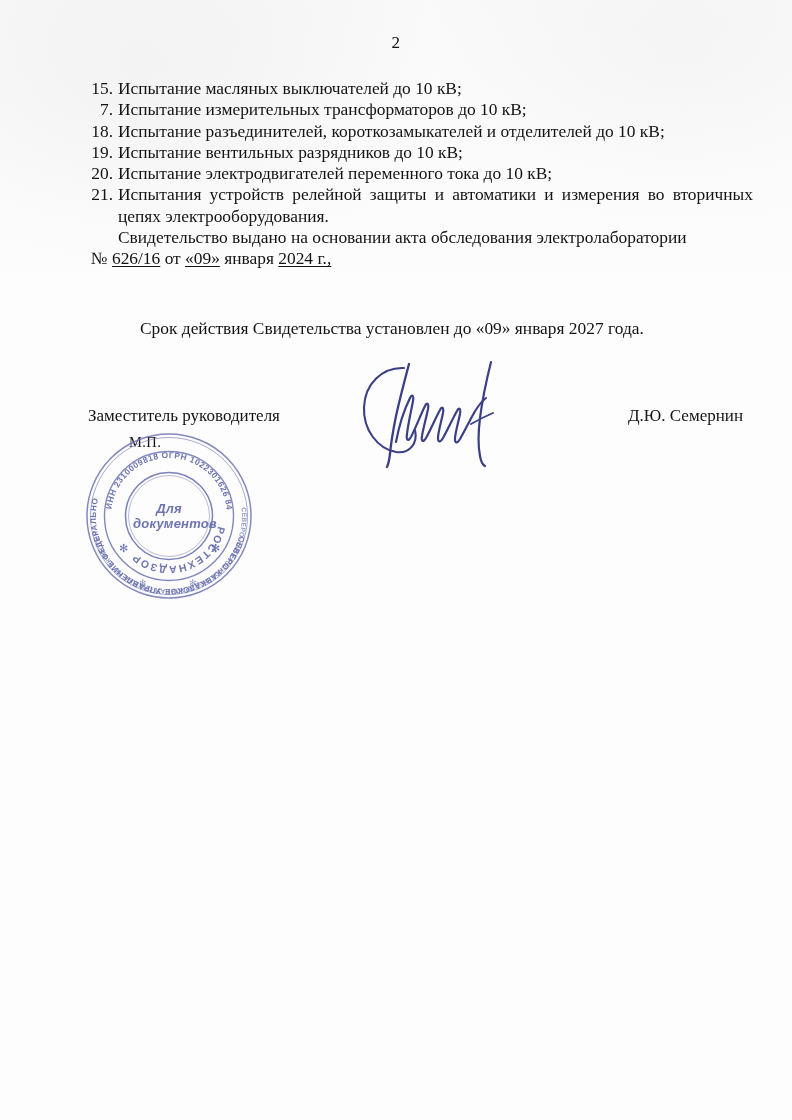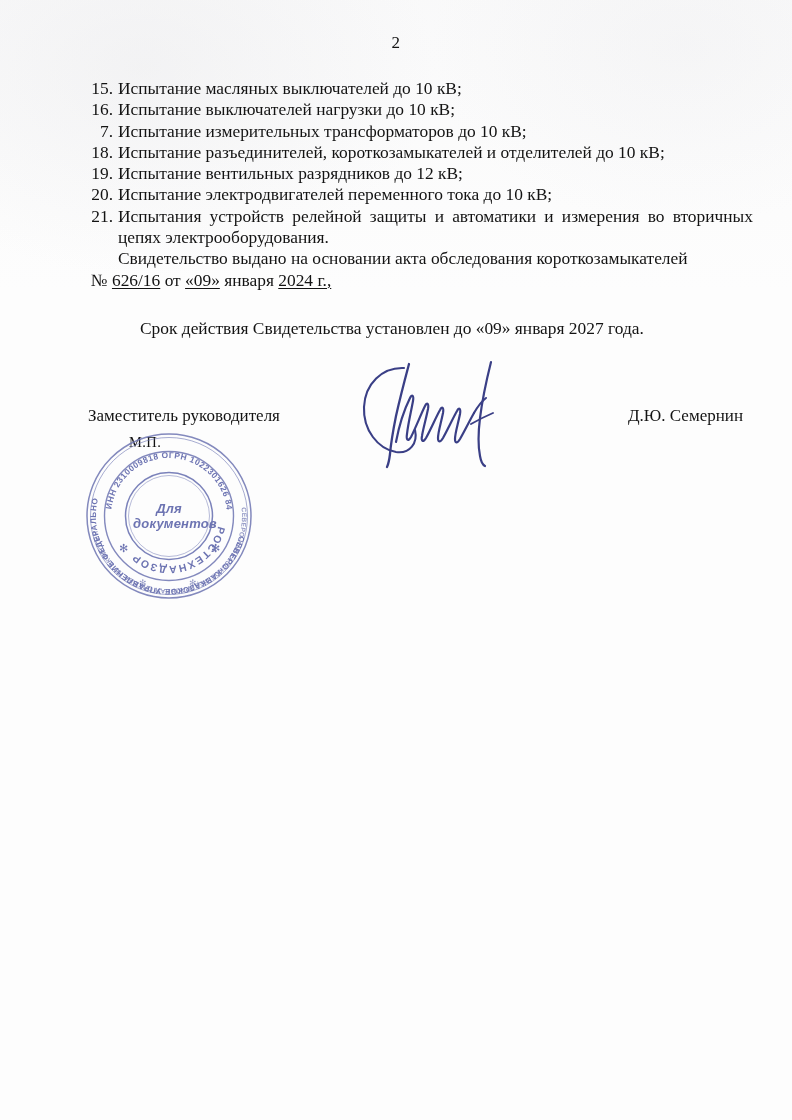--- a/index.html
+++ b/index.html
@@ -173,46 +173,42 @@
   <div id="page-number">2</div>
 
   <div id="content">
 
     <ol class="numbered-list">
       <li>
         <span class="li-num">15.</span>
         <span class="li-text">Испытание масляных выключателей до 10 кВ;</span>
       </li>
       <li>
-        <span class="li-num">16.</span>
-        <span class="li-text">Испытание выключателей нагрузки до 10 кВ;</span>
-      </li>
-      <li>
         <span class="li-num">7.</span>
         <span class="li-text">Испытание измерительных трансформаторов до 10 кВ;</span>
       </li>
       <li>
         <span class="li-num">18.</span>
         <span class="li-text">Испытание разъединителей, короткозамыкателей и отделителей до 10 кВ;</span>
       </li>
       <li>
         <span class="li-num">19.</span>
-        <span class="li-text">Испытание вентильных разрядников до 12 кВ;</span>
+        <span class="li-text">Испытание вентильных разрядников до 10 кВ;</span>
       </li>
       <li>
         <span class="li-num">20.</span>
         <span class="li-text">Испытание электродвигателей переменного тока до 10 кВ;</span>
       </li>
       <li class="justified">
         <span class="li-num">21.</span>
         <span class="li-text">Испытания устройств релейной защиты и автоматики и измерения во вторичных цепях электрооборудования.</span>
       </li>
     </ol>
 
-    <p class="body-para">Свидетельство выдано на основании акта обследования короткозамыкателей</p>
+    <p class="body-para">Свидетельство выдано на основании акта обследования электролаборатории</p>
 
     <p class="body-para no-indent"><span>№</span> <span class="ul-mark">626/16</span> <span>от</span> <span class="ul-mark">«09»</span> <span>января</span> <span class="ul-mark">2024 г.,</span></p>
 
   </div>
 
   <div id="validity-line">Срок действия Свидетельства установлен до «09» января 2027 года.</div>
 
   <div id="signature-row">
     <span>Заместитель руководителя</span>
     <span>Д.Ю. Семернин</span>

